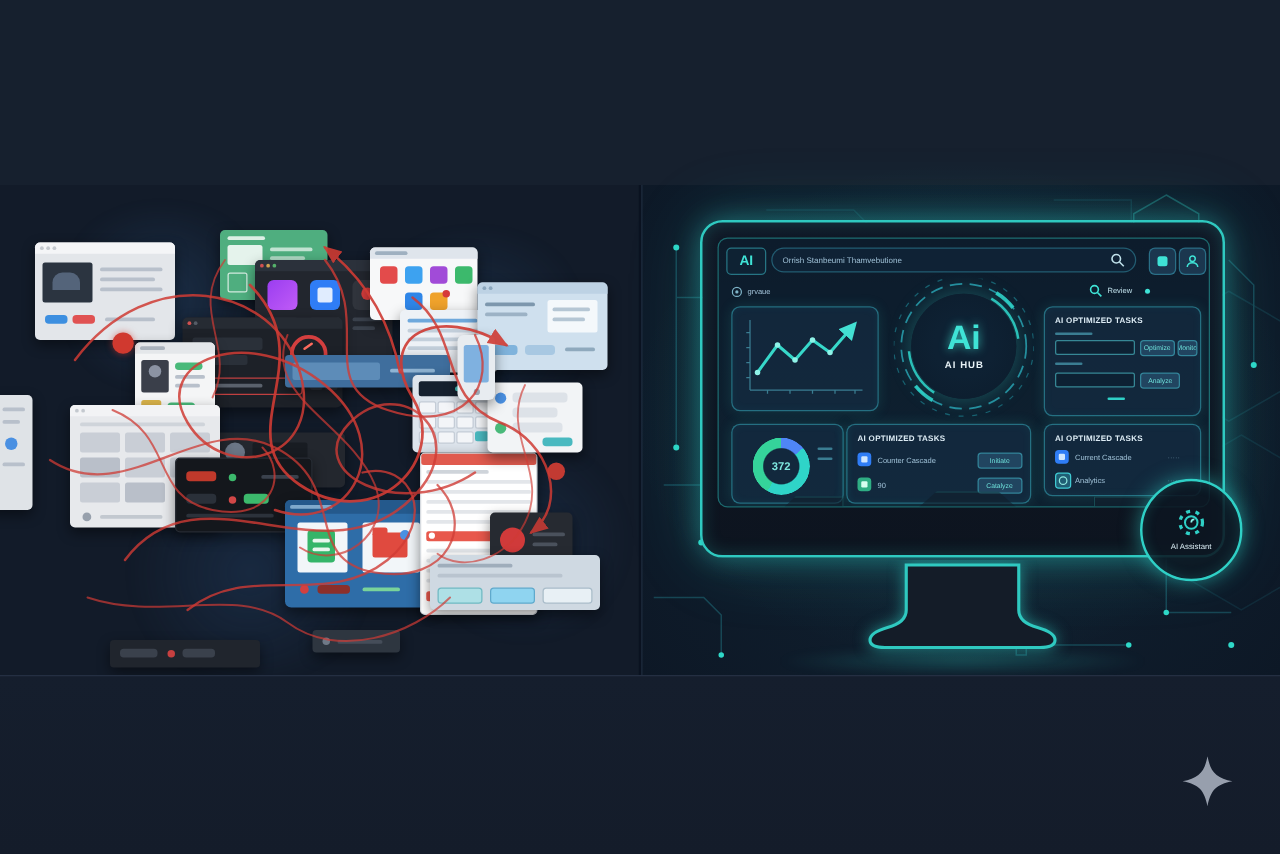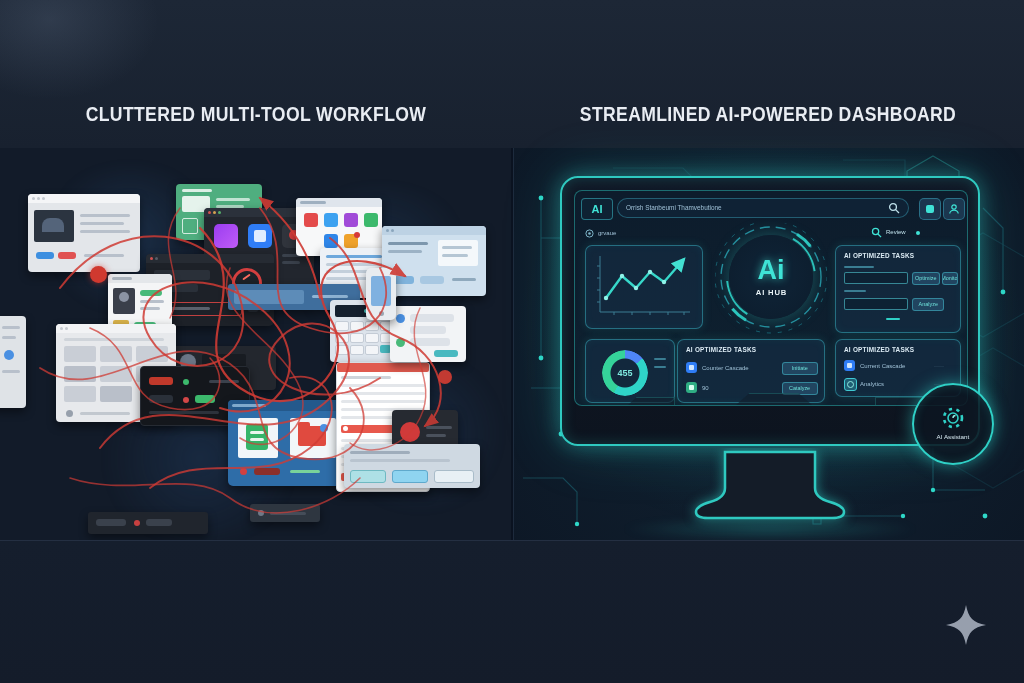--- a/index.html
+++ b/index.html
@@ -86,29 +86,20 @@
   .assistant .lbl{color:#d8eaf2;font-size:8px;transform:scale(.78);white-space:nowrap;}
   .bezel-vent{position:absolute;border:1px solid rgba(47,201,192,.25);border-bottom:none;
     background:rgba(16,30,44,.6);}
   .sparkle{position:absolute;left:946px;top:604px;width:40px;height:40px;opacity:.85;}
 </style>
 </head>
 <body>
 
 <div id="stage">
 
-  <div class="band-top">
-    <div class="corner-glow"></div>
-    <div class="panel-title title-left">
-      <span>CLUTTERED MULTI-TOOL WORKFLOW</span>
-    </div>
-    <div class="panel-title title-right">
-      <span>STREAMLINED AI-POWERED DASHBOARD</span>
-    </div>
-  </div>
 
   <div class="panel-left">
     <div class="glow" style="left:40px;top:20px;width:180px;height:140px;background:radial-gradient(circle,rgba(48,92,142,.30),transparent 70%);"></div>
     <div class="glow" style="left:280px;top:40px;width:200px;height:150px;background:radial-gradient(circle,rgba(48,92,142,.25),transparent 70%);"></div>
     <div class="glow" style="left:90px;top:230px;width:220px;height:160px;background:radial-gradient(circle,rgba(42,80,128,.28),transparent 70%);"></div>
     <div class="glow" style="left:330px;top:210px;width:180px;height:150px;background:radial-gradient(circle,rgba(42,80,128,.25),transparent 70%);"></div>
 
     <div class="win" style="left:28px;top:46px;width:112px;height:78px;background:#e3e6ea;">
       <div class="chrome" style="background:#f4f5f7;">
           <div class="dot" style="background:#c4c9cf;"></div>
@@ -515,21 +506,21 @@
         <div class="ln" style="left:8px;top:44px;width:22px;height:2px;background:#3a7d92;"></div>
         <div class="field" style="left:8px;top:52px;width:62px;"></div>
         <div class="pillbtn" style="left:76px;top:52px;width:30px;">
             <span>Analyze</span>
           </div>
         <div class="ln" style="left:50px;top:72px;width:14px;height:2px;background:#2fd0c6;"></div>
       </div>
 
       <div class="dash-el panel" style="left:10px;top:148px;width:88px;height:62px;">
         <div class="donut"></div>
-        <div class="donut-val">455</div>
+        <div class="donut-val">372</div>
         <div class="ln" style="left:68px;top:18px;width:12px;height:2px;background:#3a7d92;"></div>
         <div class="ln" style="left:68px;top:26px;width:12px;height:2px;background:#3a7d92;"></div>
       </div>
 
       <div class="dash-el panel" style="left:102px;top:148px;width:146px;height:62px;">
         <div class="p-title">AI OPTIMIZED TASKS</div>
         <div class="rowicon" style="left:8px;top:22px;background:#2f7df6;">
             <div style="width:5px;height:5px;background:#cfe6ff;border-radius:1px;"></div>
           </div>
         <div class="t-tiny" style="position:absolute;left:24px;top:24px;">Counter Cascade</div>

